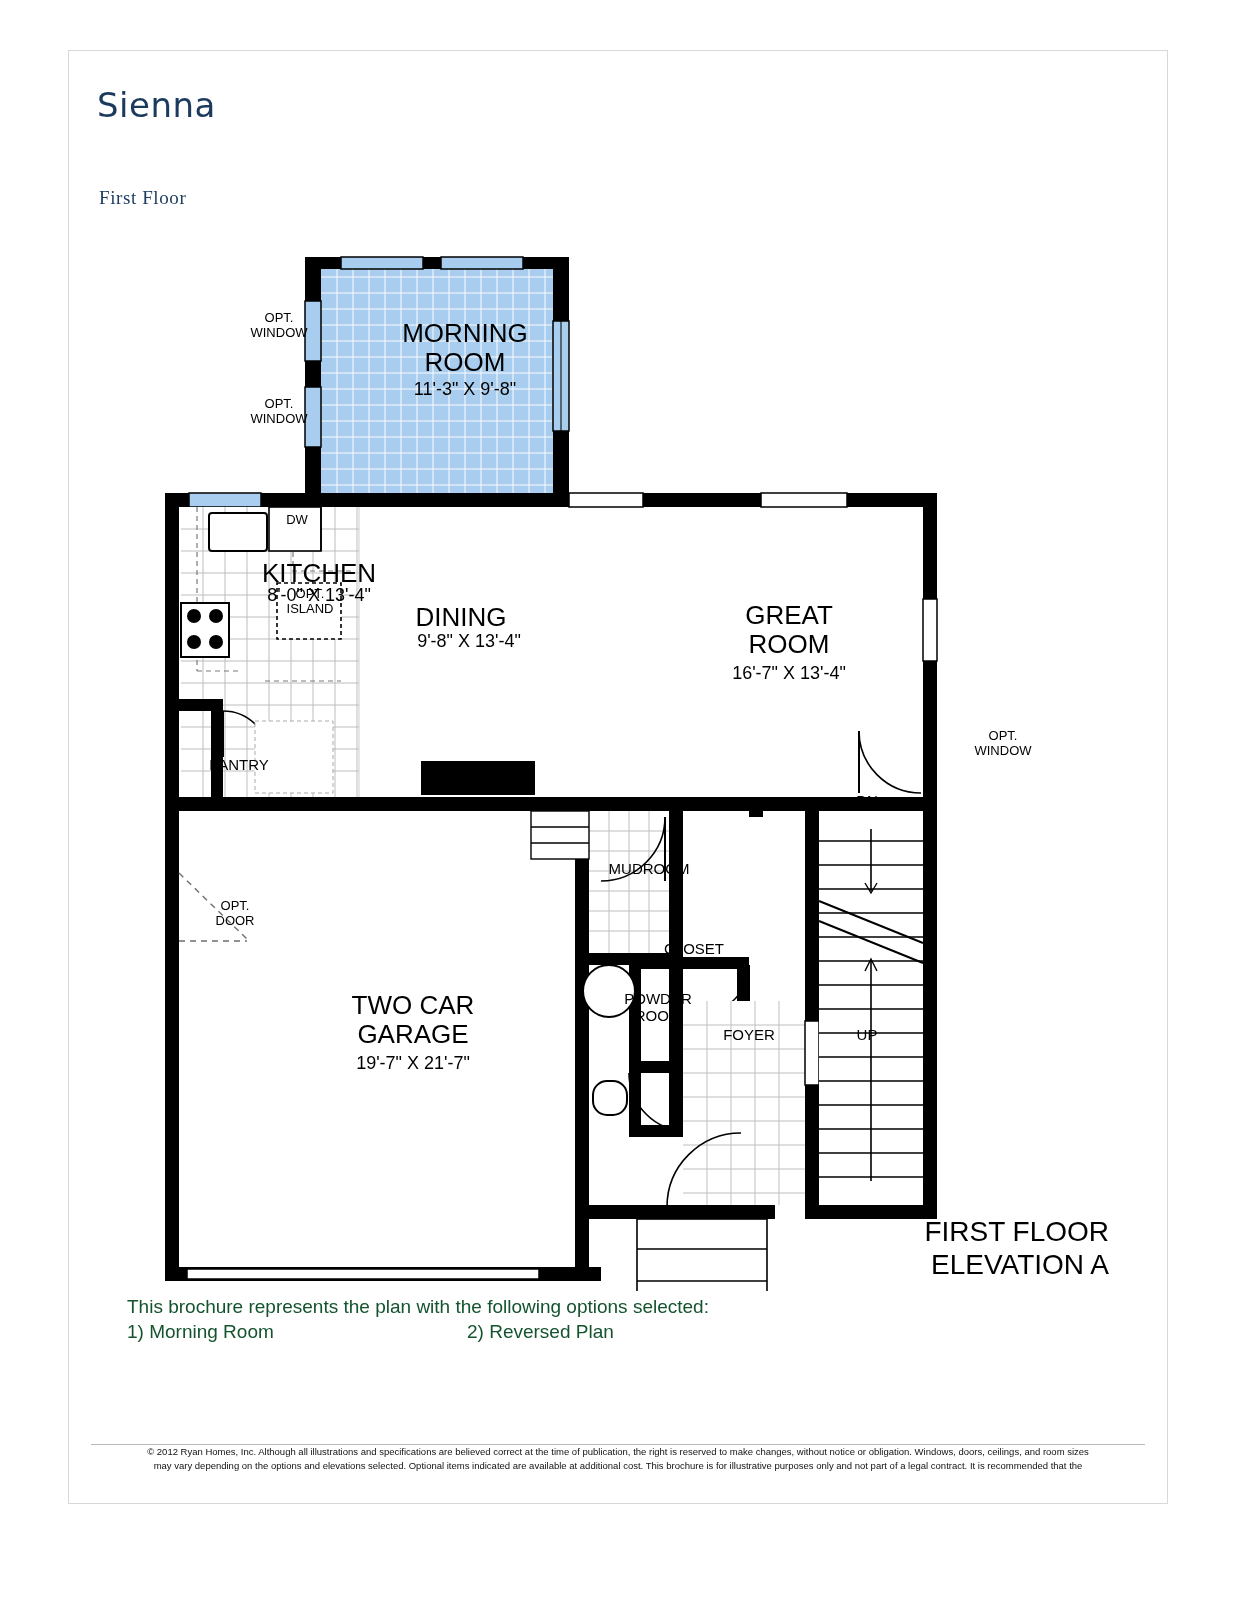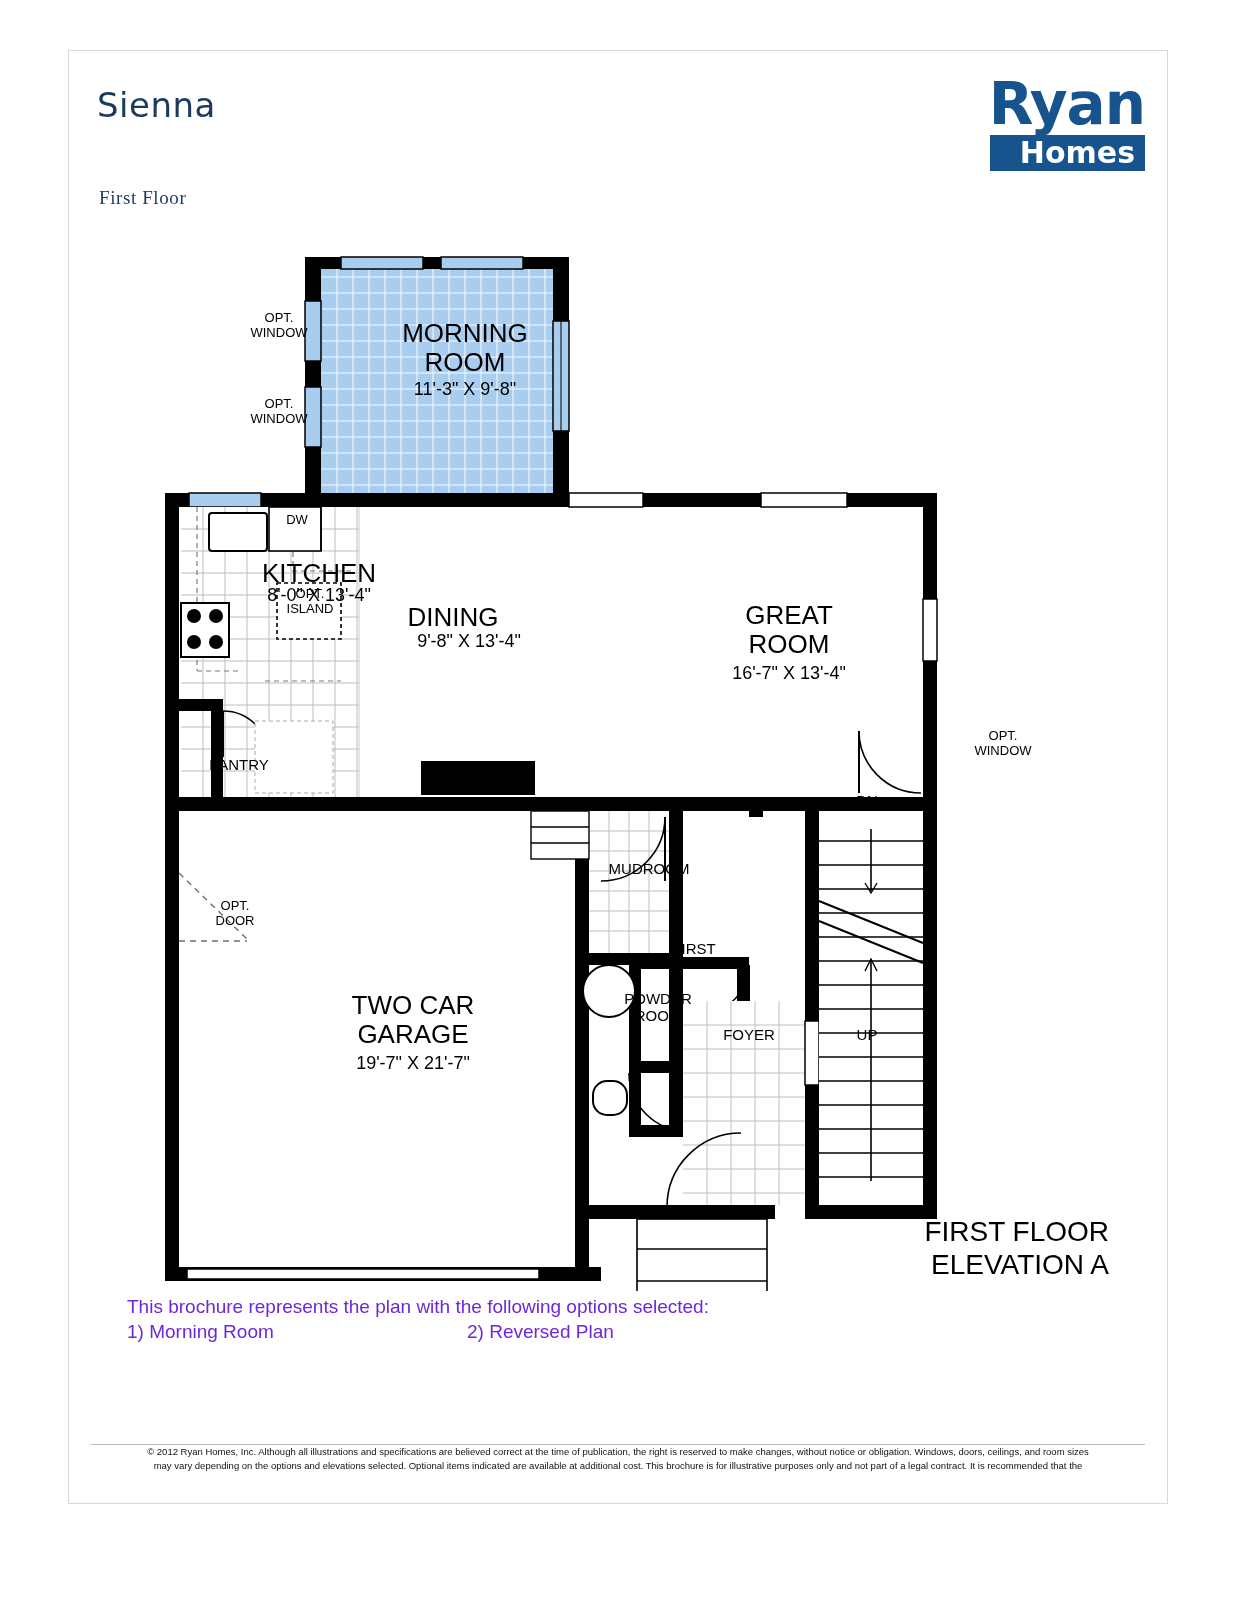--- a/index.html
+++ b/index.html
@@ -106,21 +106,21 @@
     line-height: 1.16;
     color: #000;
   }
 
   
   .options {
     position: absolute;
     left: 58px;
     bottom: 158px;
     font-size: 19px;
-    color: #6d28d9;
+    color: #14532d;
     line-height: 1.35;
     width: 860px;
   }
   .options .opt-row {
     display: flex;
   }
   .options .opt-1 { width: 340px; }
 
   
   .footer {
@@ -137,24 +137,20 @@
   }
 </style>
 </head>
 <body>
 
 <div class="page">
 
   <div class="plan-title">Sienna</div>
   <div class="floor-label">First Floor</div>
 
-  <div class="logo">
-    <span class="ryan">Ryan</span>
-    <span class="homes-wrap">Homes</span>
-  </div>
 
   <div class="plan">
     <svg width="1100" height="1090" viewBox="0 0 1100 1090">
 
       <g>
         <rect x="252" y="60" width="232" height="240" fill="#a8cdee" stroke="none"></rect>
 
         <g stroke="#ffffff" stroke-width="1" opacity="0.95">
           <line x1="268" y1="60" x2="268" y2="300"></line>
             <line x1="284" y1="60" x2="284" y2="300"></line>
@@ -413,38 +409,38 @@
 WINDOW</div>
 
     <div class="room-label rl-tiny" style="left:207px; top:312px; width:42px;">DW</div>
 
     <div class="room-label rl-big" style="left:150px; top:358px; width:200px;">KITCHEN</div>
     <div class="room-label rl-dim" style="left:150px; top:384px; width:200px;">8'-0" X 13'-4"</div>
 
     <div class="room-label rl-tiny" style="left:208px; top:386px; width:66px;">OPT.
 ISLAND</div>
 
-    <div class="room-label rl-big" style="left:284px; top:402px; width:200px;">DINING</div>
+    <div class="room-label rl-big" style="left:292px; top:402px; width:200px;">DINING</div>
     <div class="room-label rl-dim" style="left:300px; top:430px; width:200px;">9'-8" X 13'-4"</div>
 
     <div class="room-label rl-big" style="left:620px; top:400px; width:200px;">GREAT
 ROOM</div>
     <div class="room-label rl-dim" style="left:620px; top:462px; width:200px;">16'-7" X 13'-4"</div>
 
     <div class="room-label rl-tiny" style="left:886px; top:528px; width:96px;">OPT.
 WINDOW</div>
 
     <div class="room-label rl-small" style="left:122px; top:556px; width:96px;">PANTRY</div>
 
     <div class="room-label rl-tiny" style="left:126px; top:698px; width:80px;">OPT.
 DOOR</div>
 
     <div class="room-label rl-small" style="left:520px; top:660px; width:120px;">MUDROOM</div>
 
-    <div class="room-label rl-small" style="left:570px; top:740px; width:110px;">FIRST</div>
+    <div class="room-label rl-small" style="left:570px; top:740px; width:110px;">CLOSET</div>
 
     <div class="room-label rl-small" style="left:524px; top:790px; width:130px;">POWDER
 ROOM</div>
 
     <div class="room-label rl-small" style="left:620px; top:826px; width:120px;">FOYER</div>
 
     <div class="room-label rl-small" style="left:768px; top:826px; width:60px;">UP</div>
     <div class="room-label rl-small" style="left:768px; top:592px; width:60px;">DN</div>
 
     <div class="room-label rl-big" style="left:214px; top:790px; width:260px;">TWO CAR

